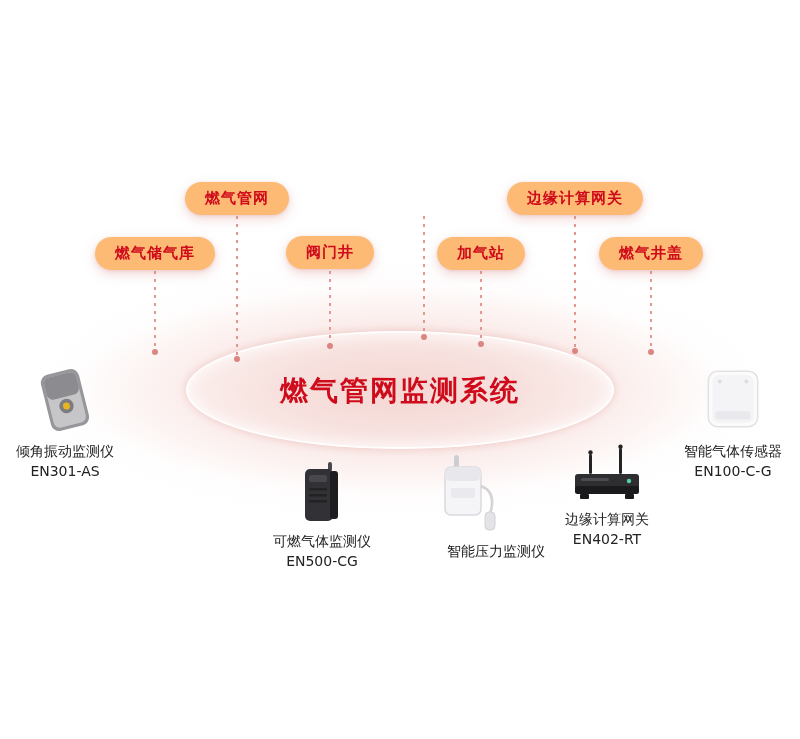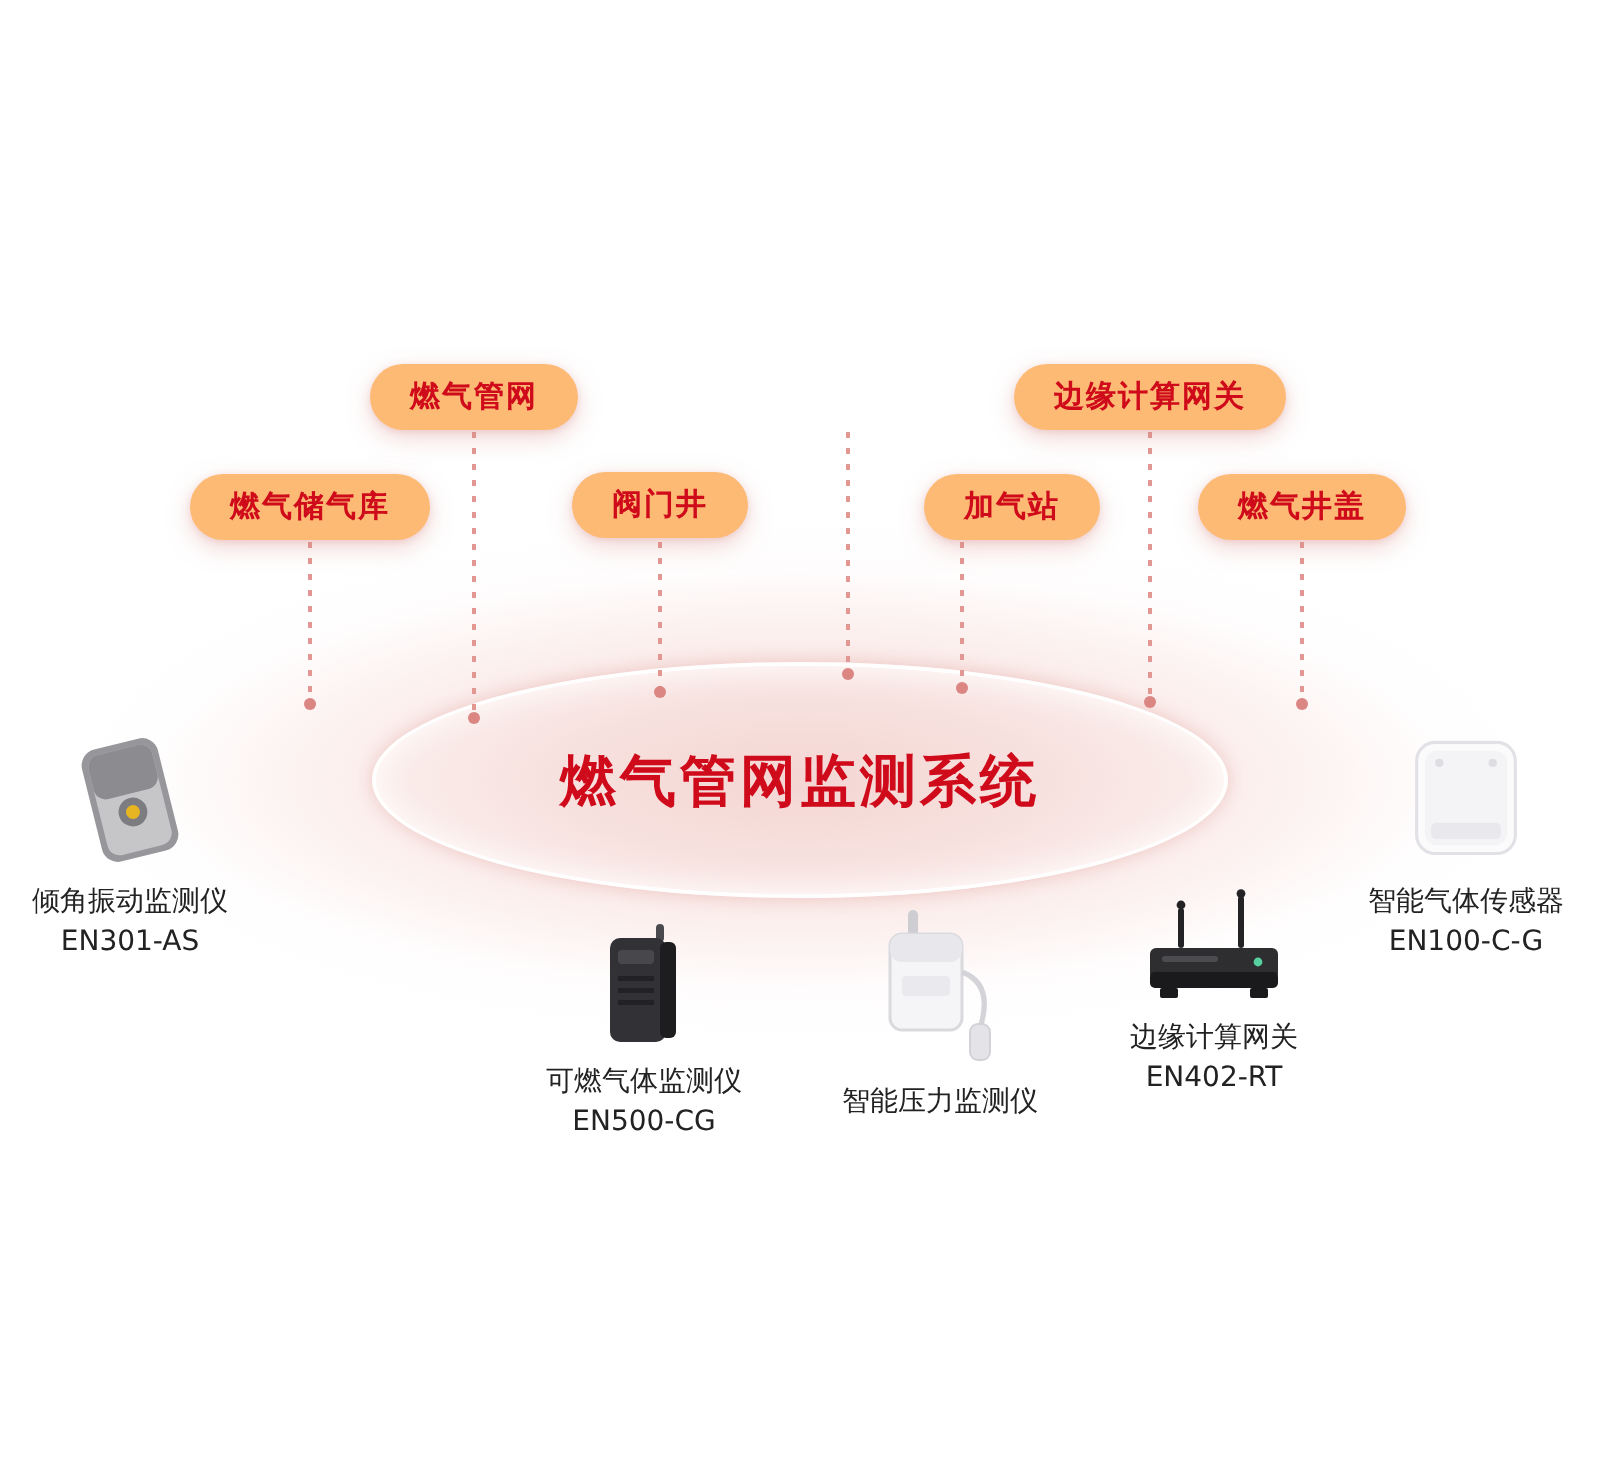--- a/index.html
+++ b/index.html
@@ -45,21 +45,21 @@
     background:#fdba74; color:var(--accent);
     font-size:15px; font-weight:700; letter-spacing:1px;
     padding:7px 20px; border-radius:18px; white-space:nowrap;
     box-shadow:0 4px 12px rgba(216,140,136,0.35), 0 1px 3px rgba(216,140,136,0.25);
   }
   .pill-1 { left:237px; top:182px; }
   .pill-2 { left:424px; top:182px; }
   .pill-3 { left:575px; top:182px; }
   .pill-4 { left:155px; top:237px; }
   .pill-5 { left:330px; top:236px; }
-  .pill-6 { left:506px; top:237px; }
+  .pill-6 { left:481px; top:237px; }
   .pill-7 { left:651px; top:237px;text-align:right; }
 
   
   .dotline {
     position:absolute; width:2px;
     background-image:repeating-linear-gradient(to bottom,
       var(--dot) 0px, var(--dot) 3px, transparent 3px, transparent 8px);
   }
   .dotline::after {
     content:""; position:absolute; left:50%; bottom:-4px; transform:translateX(-50%);
@@ -77,21 +77,21 @@
   .device-card {
     position:absolute; width:150px; text-align:center;
   }
   .device-img { display:block; margin:0 auto 6px auto; }
   .device-name { font-size:14px; color:#222222; line-height:19px; white-space:nowrap; }
   .device-model { font-size:14px; color:#222222; line-height:19px; margin-top:1px; }
 
   .card-1 { left:-10px; top:364px; }
   .card-2 { left:101px; top:448px; }
   .card-3 { left:247px; top:458px; }
-  .card-4 { left:395px; top:452px; }
+  .card-4 { left:395px; top:452px;text-align:right; }
   .card-5 { left:532px; top:444px; }
   .card-6 { left:658px; top:364px; }
 </style>
 </head>
 <body>
 
 <div class="stage">
 
   <div class="glow-outer"></div>
   <div class="glow"></div>

